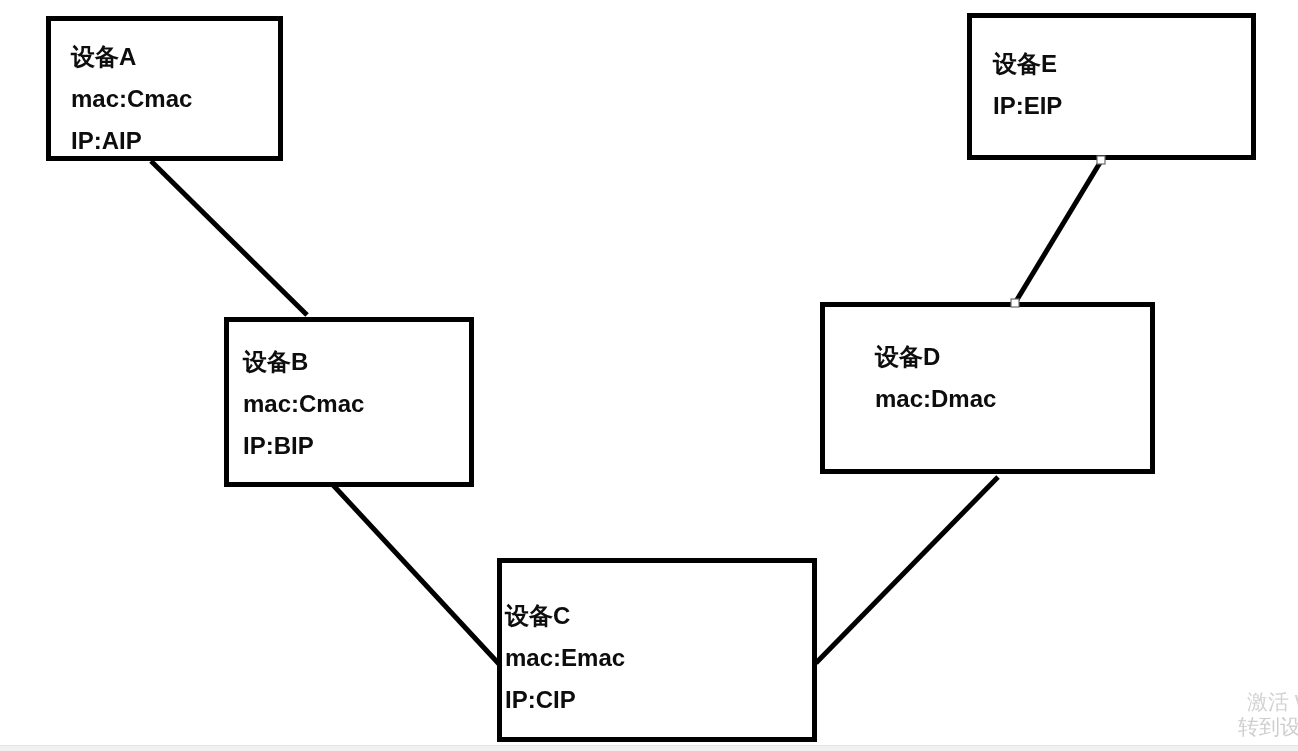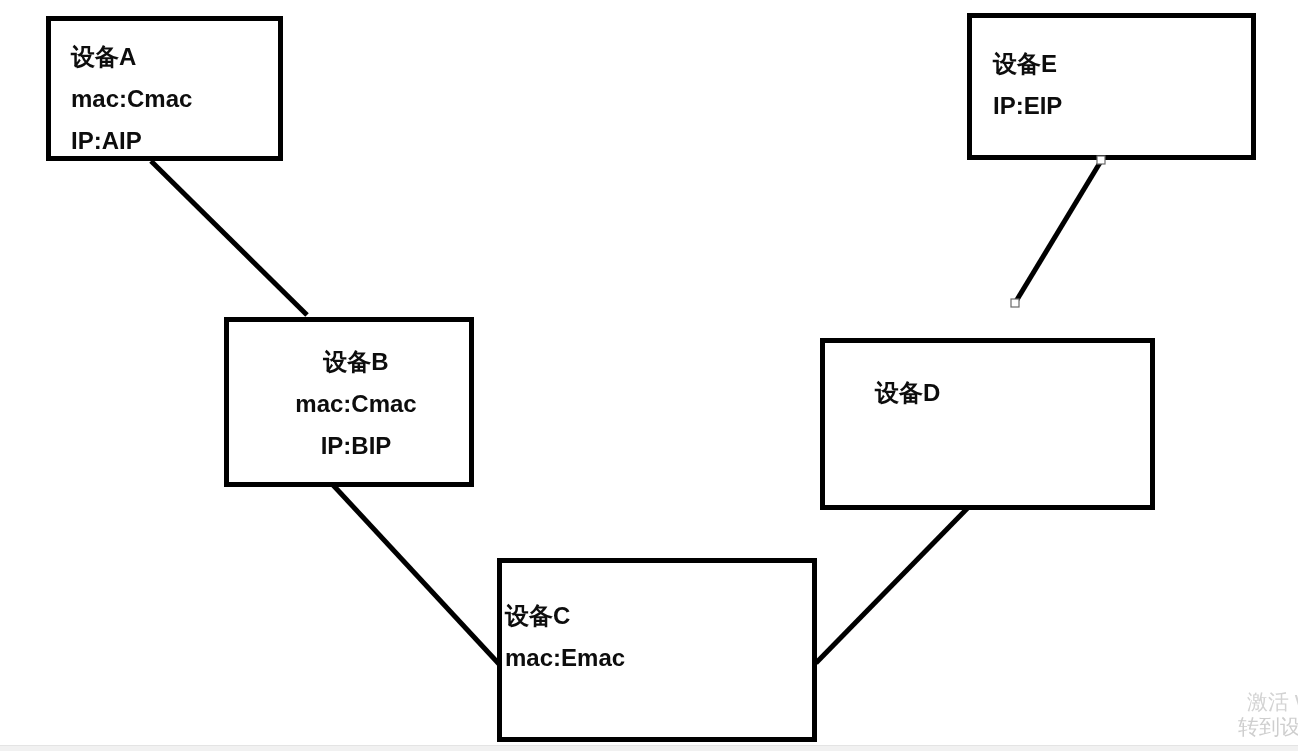--- a/index.html
+++ b/index.html
@@ -34,23 +34,23 @@
   }
   .device-box .txt {
     font-weight: 700;
     font-size: 24px;
     line-height: 42px;
     color: #0d0d0d;
     white-space: nowrap;
   }
   
   .box-a { left: 46px;  top: 16px;  width: 237px; height: 145px; padding: 15px 0 0 20px; }
-  .box-b { left: 224px; top: 317px; width: 250px; height: 170px; padding: 19px 0 0 14px; text-align: center; }
+  .box-b { left: 224px; top: 317px; width: 250px; height: 170px; padding: 19px 0 0 14px; }
   .box-c { left: 497px; top: 558px; width: 320px; height: 184px; padding: 32px 0 0 3px; }
-  .box-d { left: 820px; top: 302px; width: 335px; height: 172px; padding: 29px 0 16px 50px; margin-top: 36px; }
+  .box-d { left: 820px; top: 302px; width: 335px; height: 172px; padding: 29px 0 16px 50px; }
   .box-e { left: 967px; top: 13px;  width: 289px; height: 147px; padding: 25px 0 0 21px; }
 
   .watermark {
     position: absolute;
     z-index: 4;
     white-space: nowrap;
     text-align: left;
   }
   .watermark .wl1 {
     position: absolute;
@@ -101,24 +101,26 @@
 
   <div class="device-box box-b">
     <div class="txt">设备B</div>
     <div class="txt">mac:Cmac</div>
     <div class="txt">IP:BIP</div>
   </div>
 
   <div class="device-box box-c">
     <div class="txt">设备C</div>
     <div class="txt">mac:Emac</div>
+    <div class="txt">IP:CIP</div>
   </div>
 
   <div class="device-box box-d">
     <div class="txt">设备D</div>
+    <div class="txt">mac:Dmac</div>
   </div>
 
   <div class="device-box box-e">
     <div class="txt">设备E</div>
     <div class="txt">IP:EIP</div>
   </div>
 
   <svg class="layer handles-layer">
     <rect x="1097" y="156" width="8" height="8" fill="#ffffff" stroke="#6b6b6b" stroke-width="1.2"></rect>
     <rect x="1011" y="299" width="8" height="8" fill="#ffffff" stroke="#6b6b6b" stroke-width="1.2"></rect>

